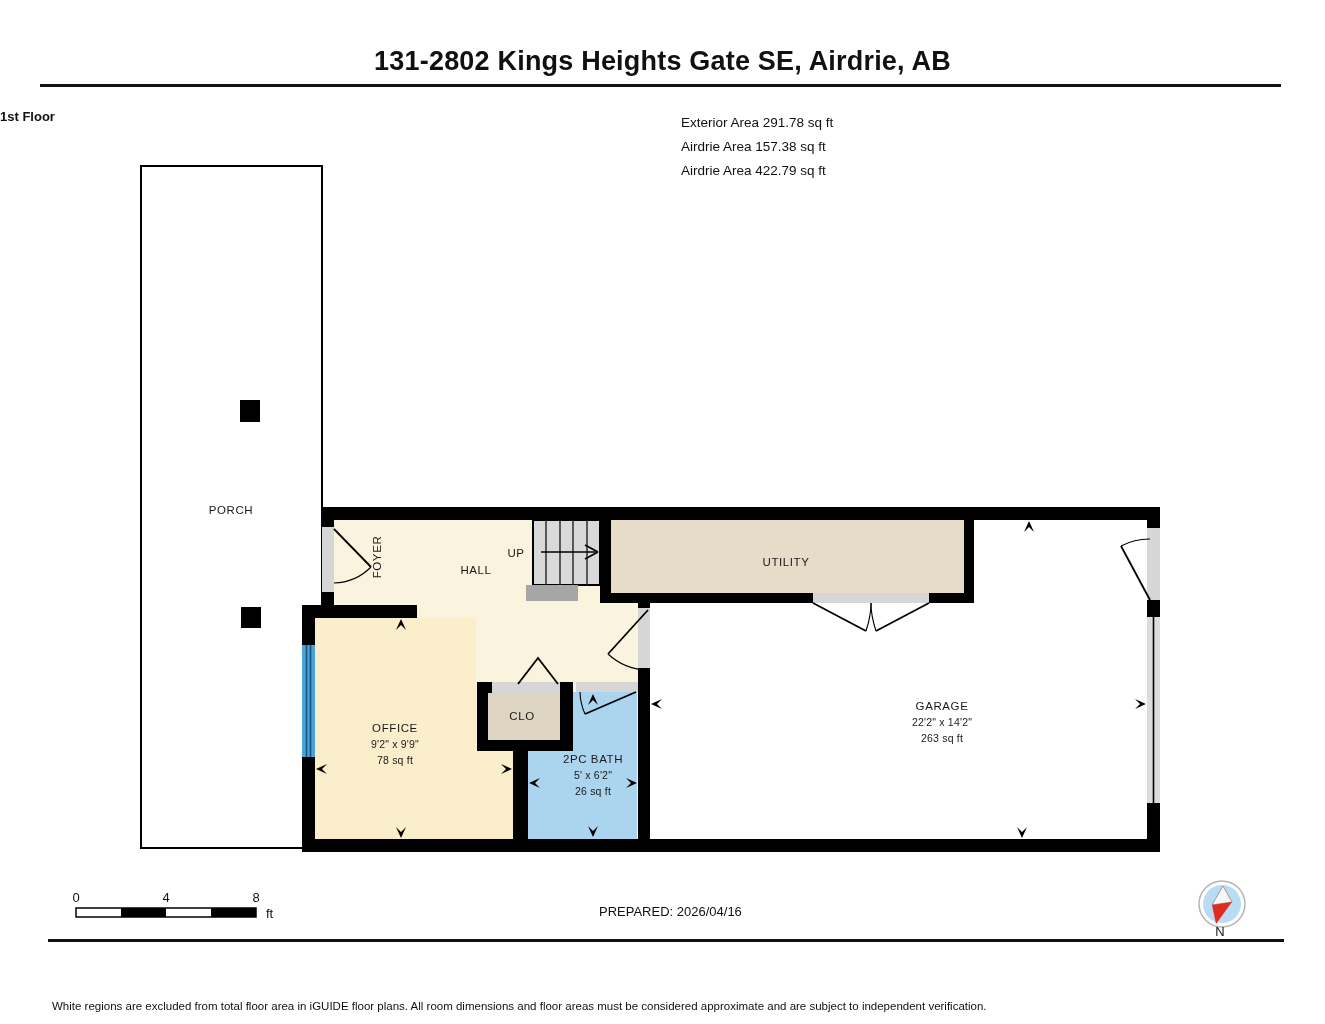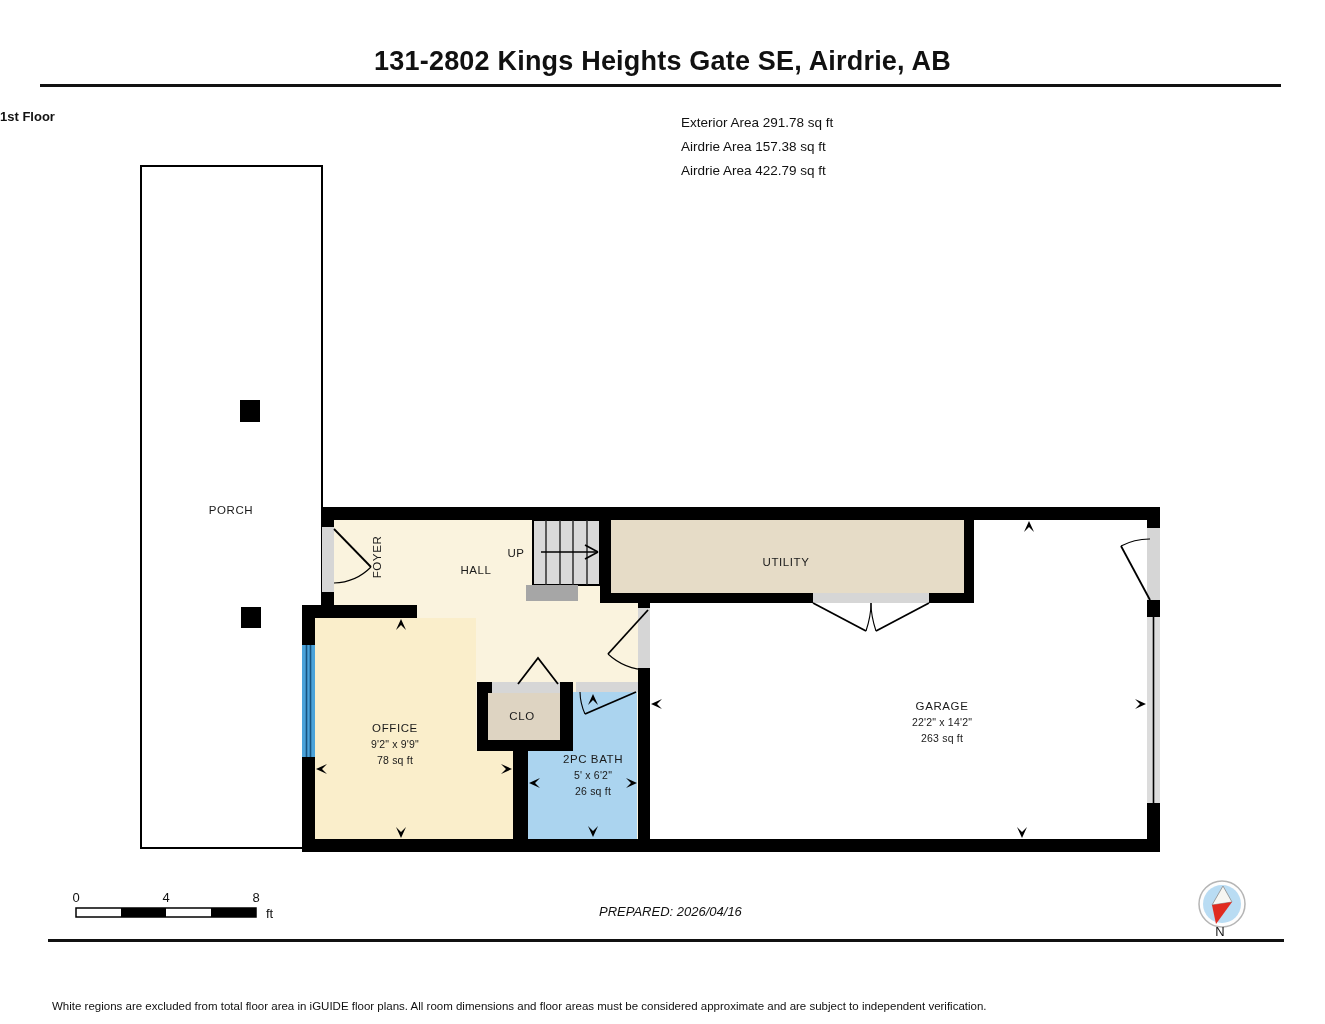--- a/index.html
+++ b/index.html
@@ -5,21 +5,21 @@
   html,body{margin:0;padding:0;background:#ffffff;}
   .page{position:relative;width:1325px;height:1024px;background:#fff;overflow:hidden;
         font-family:"Liberation Sans","DejaVu Sans",sans-serif;color:#111;}
   .title{position:absolute;top:46px;left:0;width:100%;text-align:center;
          font-size:27px;font-weight:bold;letter-spacing:.2px;}
   .title-rule{position:absolute;top:84px;left:40px;width:1241px;height:3px;background:#111;}
   .floor-label{position:absolute;top:105px;left:0;width:665px;
                font-size:13px;font-weight:bold;line-height:24px;}
   .areas{position:absolute;top:103px;left:681px;font-size:13.5px;line-height:24px;margin-top:8px;}
   .plan-svg{position:absolute;top:0;left:0;}
-  .prepared{position:absolute;top:904px;left:599px;font-size:13px;font-style:italic;}
+  .prepared{position:absolute;top:904px;left:599px;font-size:13px;}
   .bottom-rule{position:absolute;top:939px;left:48px;width:1236px;height:3px;background:#111;}
   .footer{position:absolute;top:1000px;left:52px;font-size:11.5px;color:#111;}
   text{font-family:"Liberation Sans","DejaVu Sans",sans-serif;}
   .room-name{font-size:11.5px;letter-spacing:.6px;fill:#1a1a1a;}
   .room-dims{font-size:10.5px;fill:#1a1a1a;letter-spacing:.2px;}
   .tick{font-size:13px;fill:#111;}
 </style>
 </head>
 <body>
 

